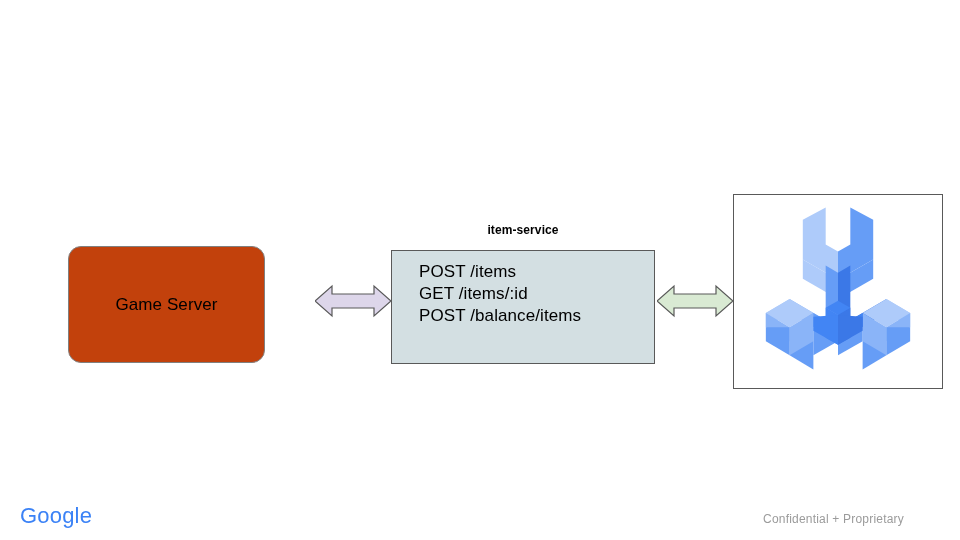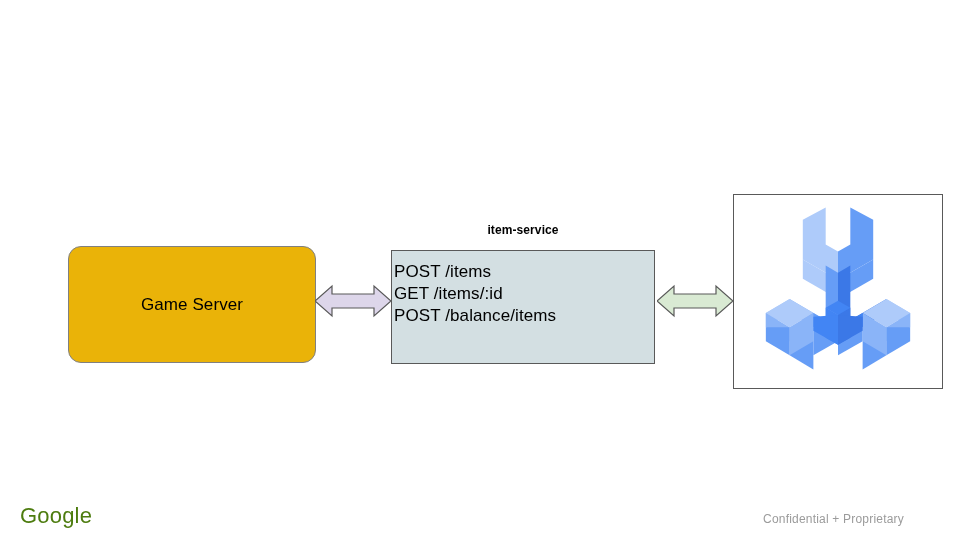--- a/index.html
+++ b/index.html
@@ -20,23 +20,23 @@
     position: absolute;
     inset: 0;
     background: #ffffff;
   }
 
   
   .gameserver-node {
     position: absolute;
     left: 68px;
     top: 246px;
-    width: 248px;
+    width: 197px;
     height: 117px;
-    background: #eab308;
+    background: #c2410c;
     border: 1px solid #808080;
     border-radius: 13px;
     box-sizing: border-box;
     display: flex;
     align-items: center;
     justify-content: center;
   }
   .gameserver-label {
     font-size: 17px;
     color: #000000;
@@ -59,21 +59,21 @@
   }
   .service-node {
     position: absolute;
     left: 391px;
     top: 250px;
     width: 264px;
     height: 114px;
     background: #d3dfe2;
     border: 1px solid #595959;
     box-sizing: border-box;
-    padding: 10px 0 0 2px;
+    padding: 10px 0 0 27px;
   }
   .endpoint-line {
     font-size: 17px;
     color: #000000;
     line-height: 22px;
     white-space: pre;
     letter-spacing: 0.1px;
   }
 
   
@@ -108,21 +108,21 @@
     height: 176px;
     display: block;
   }
 
   
   .google-wordmark {
     position: absolute;
     left: 20px;
     top: 505px;
     font-size: 22px;
-    color: #4d7c0f;
+    color: #3b82f6;
     line-height: 1;
     letter-spacing: 0.2px;
   }
   .confidential-note {
     position: absolute;
     right: 56px;
     top: 513px;
     font-size: 12px;
     color: #9b9b9b;
     line-height: 1;

